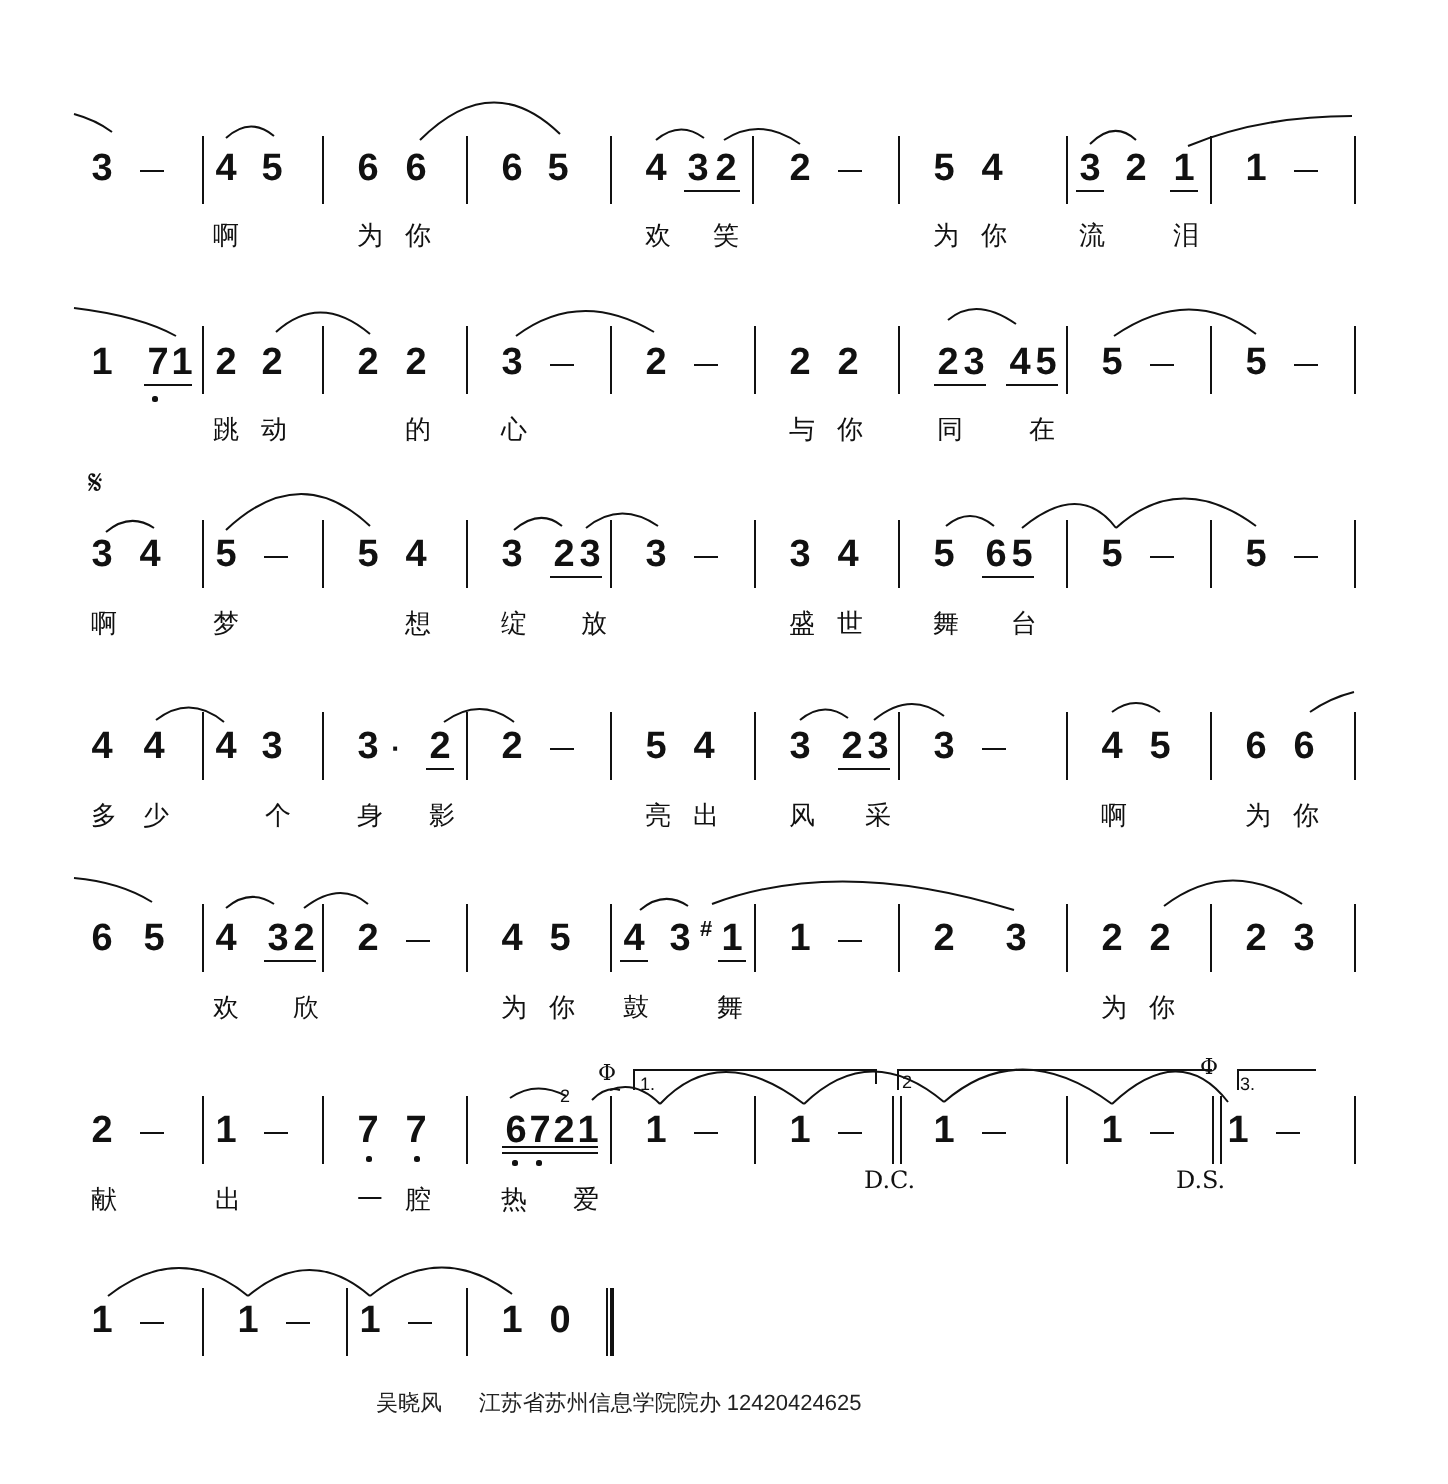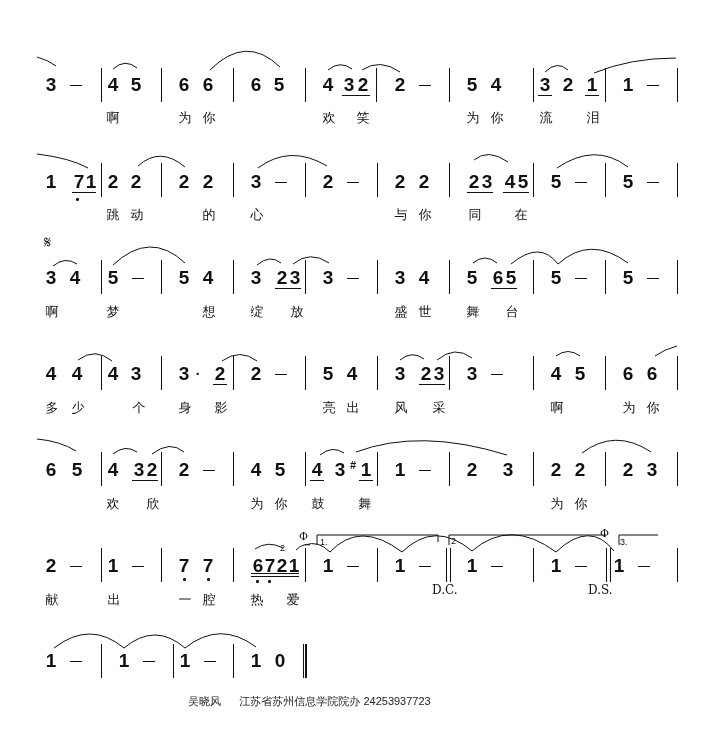--- a/index.html
+++ b/index.html
@@ -377,16 +377,16 @@
   <span class="bar" style="left:233px;top:644px"></span>
   <span class="n" style="left:249px;top:651px">1</span>
   <span class="n" style="left:273px;top:651px">0</span>
   <span class="dbar" style="left:303px;top:644px;width:4px;border-right-width:2.4px"></span>
 </div>
 
 <div class="footer">
   <span>吴晓风</span>
   &nbsp;&nbsp;&nbsp;&nbsp;
   <span>江苏省苏州信息学院院办</span>
-  <span>24253937723</span>
+  <span>12420424625</span>
 </div>
 
 </div>
 
 </body></html>

